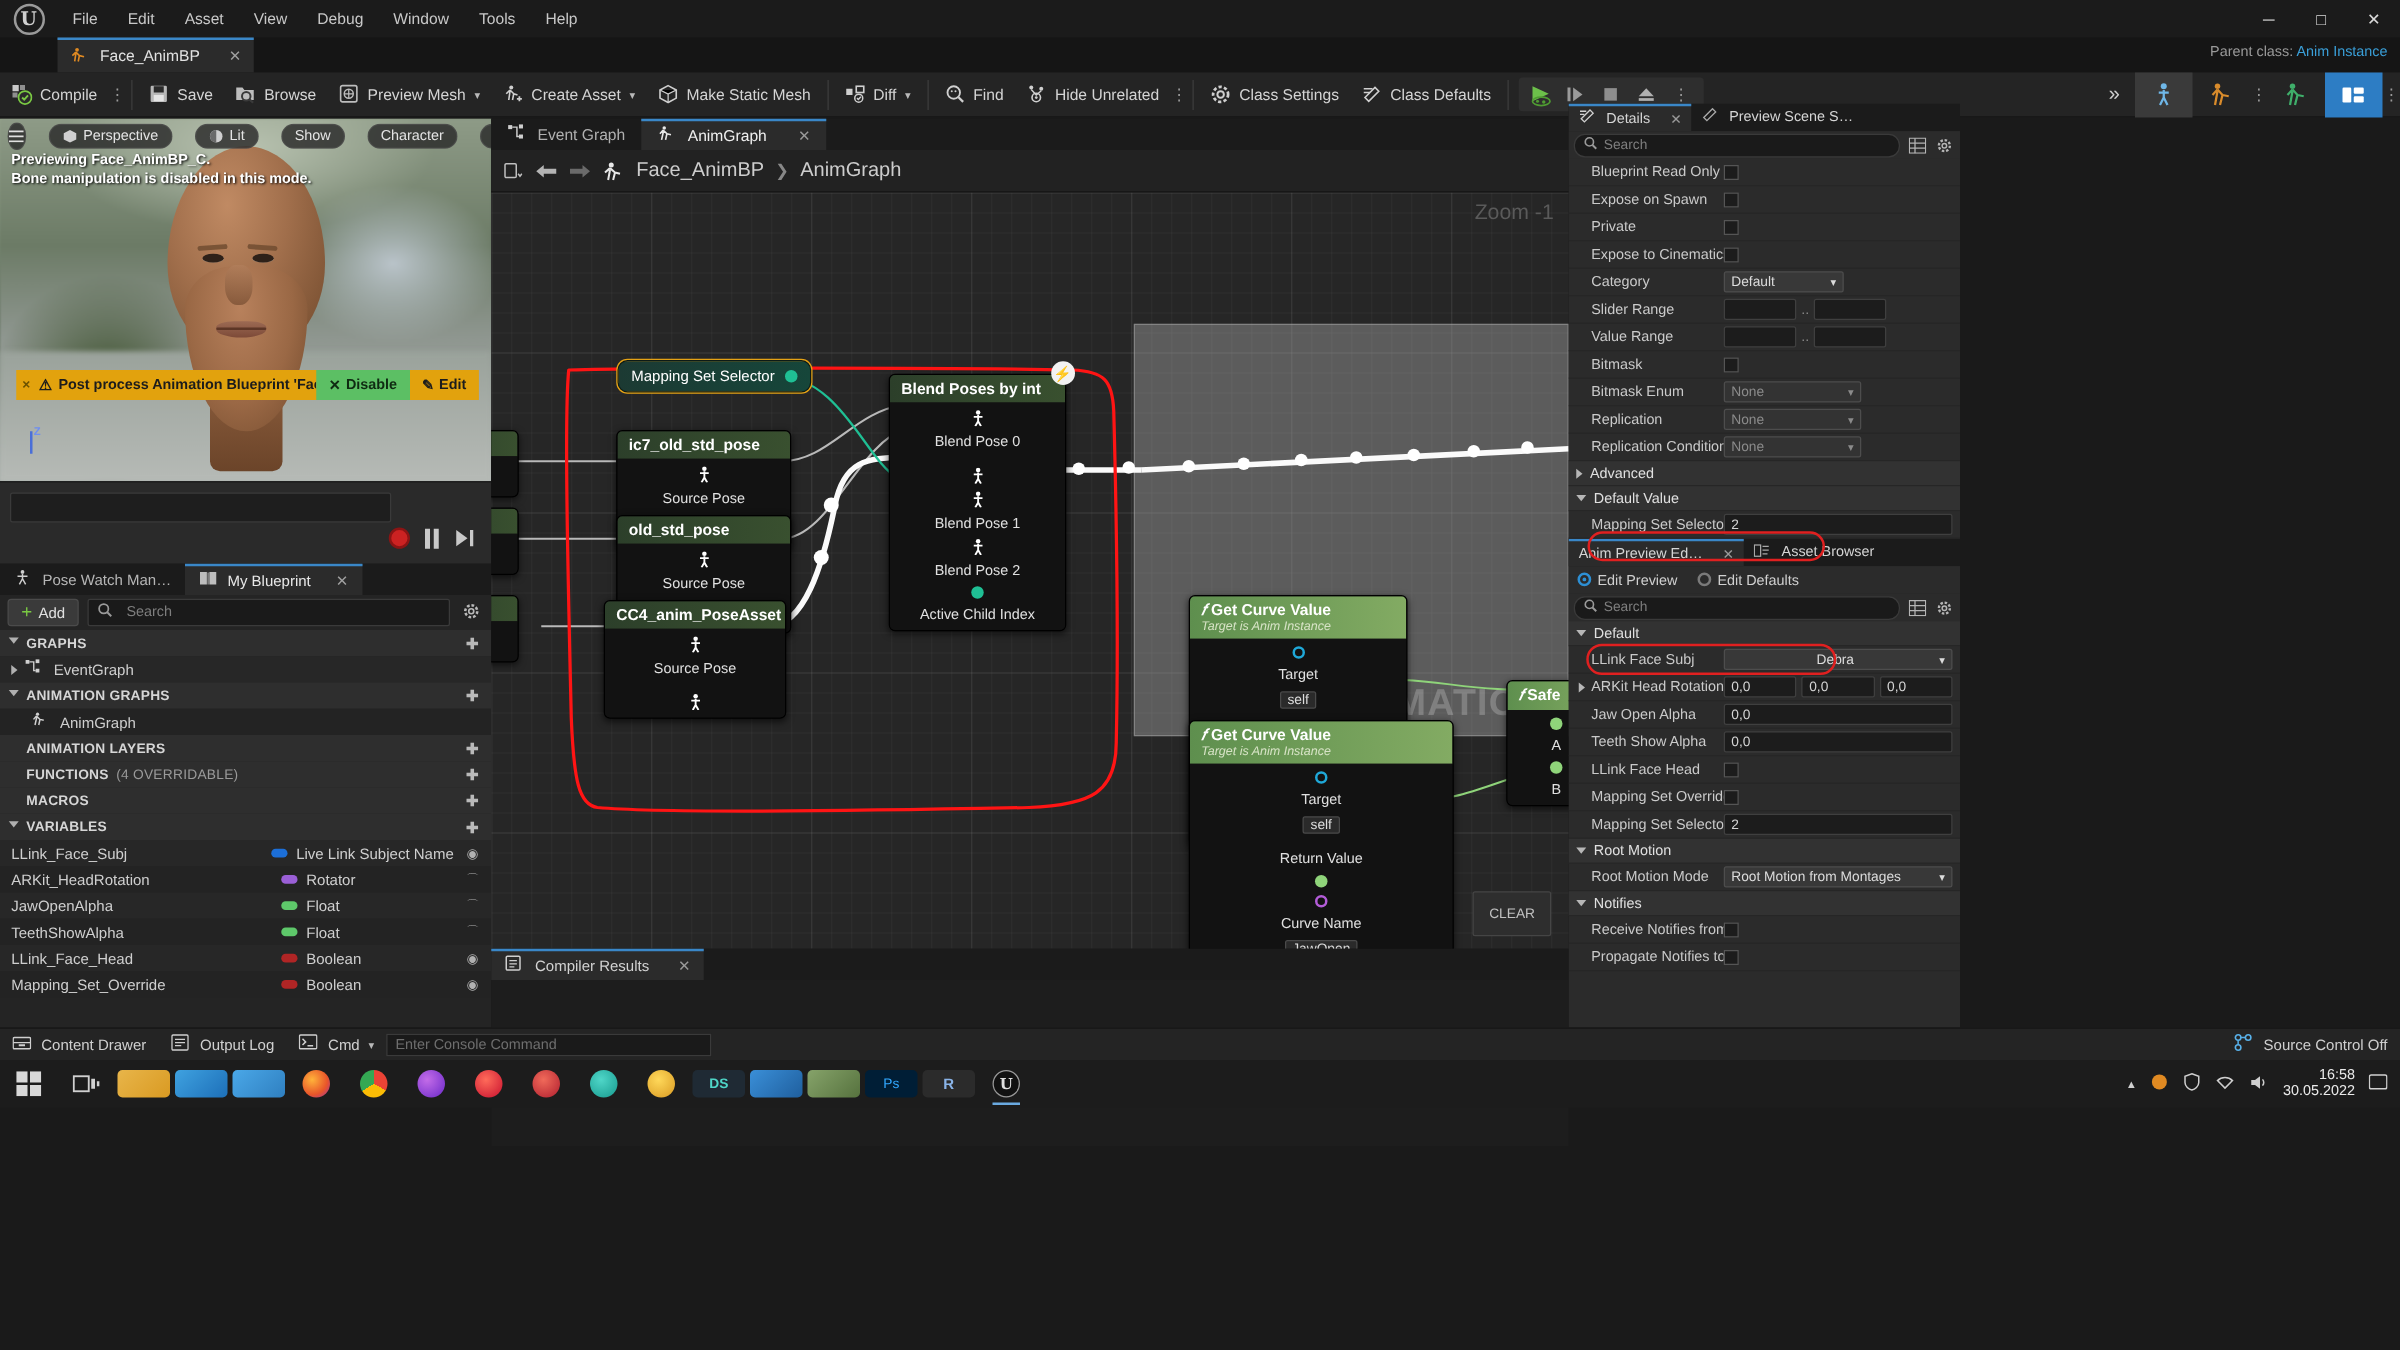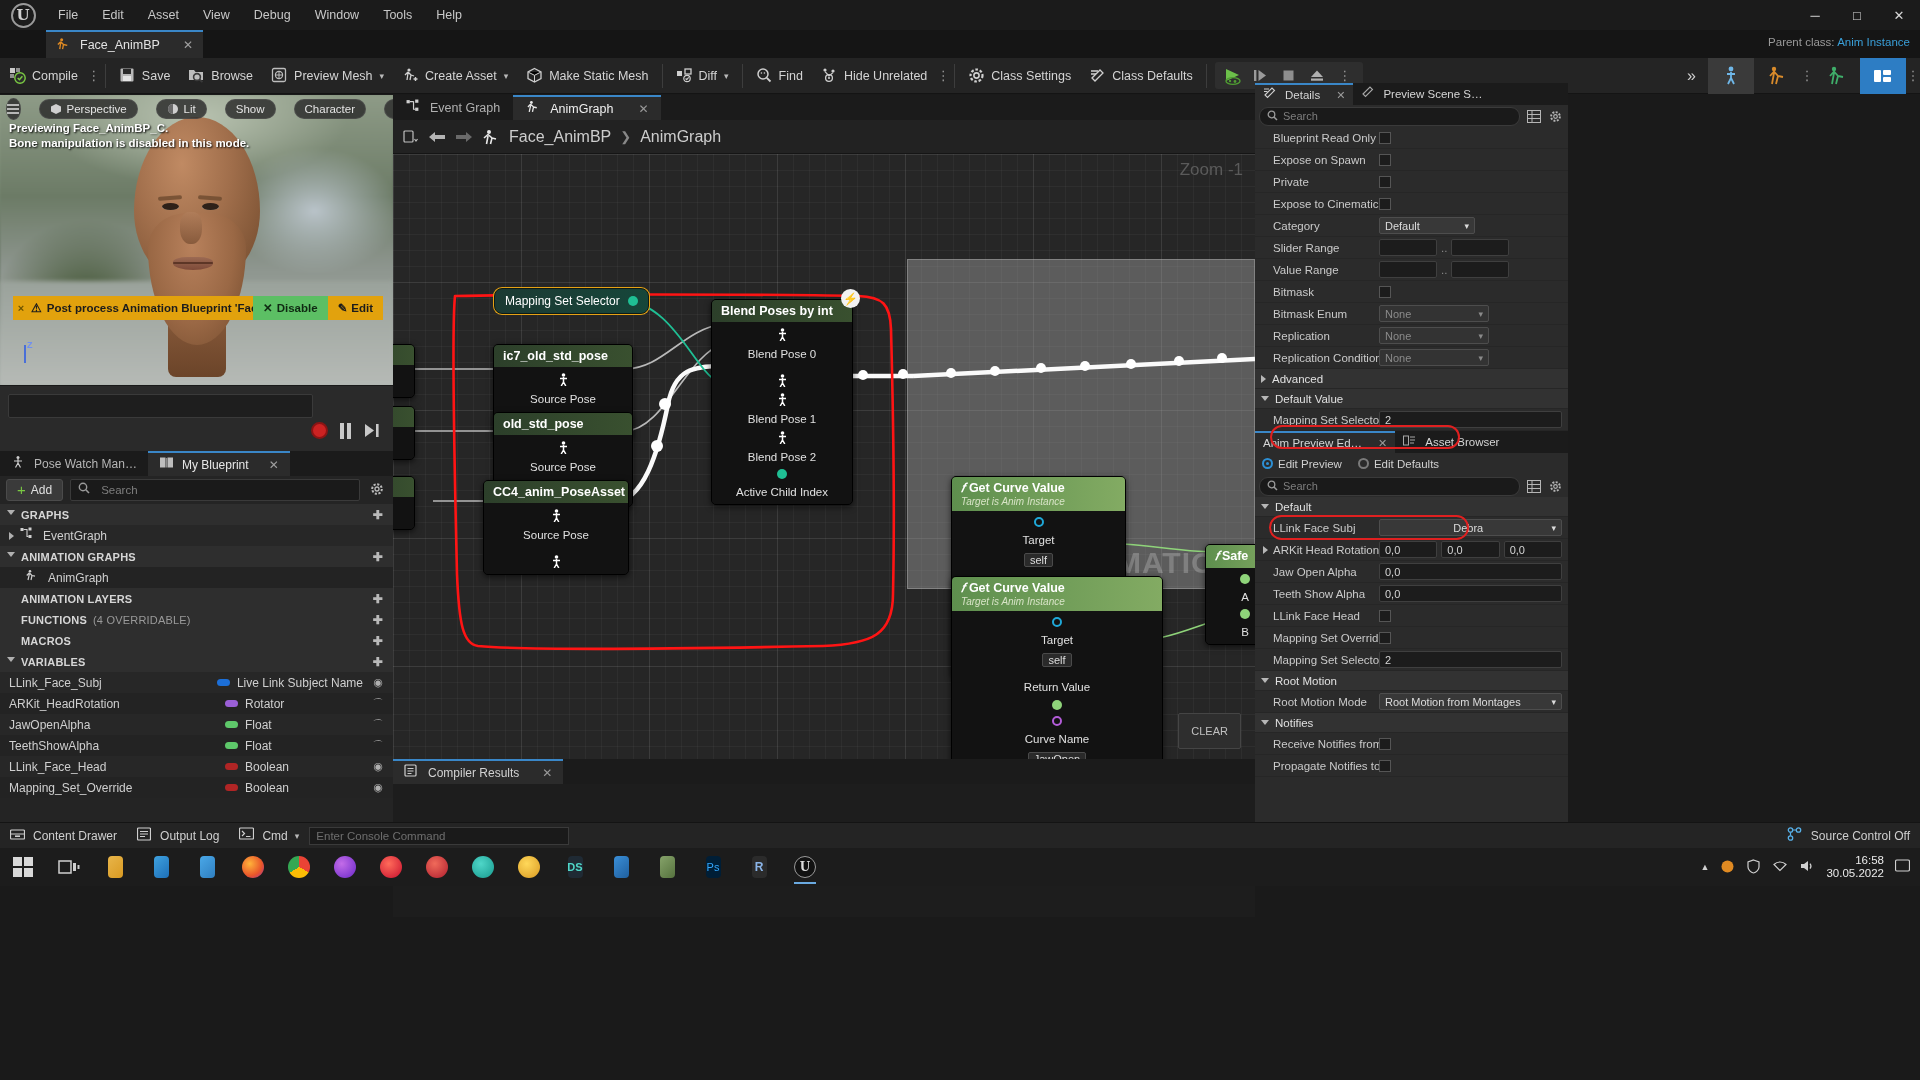--- a/index.html
+++ b/index.html
@@ -294,21 +294,21 @@
   .cmd-input{flex:0 0 auto;width:260px;height:18px;background:#1a1a1a;border:1px solid #3a3a3a;
      font-size:11.5px;color:#6e6e6e;display:flex;align-items:center;padding:0 6px;}
   .sb-right{margin-left:auto;display:flex;align-items:center;gap:7px;padding-right:10px;font-size:12px;color:#cfcfcf;}
 
   .taskbar{position:absolute;left:0;top:848px;width:1920px;height:38px;background:#1c1c1c;
      display:flex;align-items:center;gap:0;}
   .tb-start{width:46px;height:38px;display:flex;align-items:center;justify-content:center;}
   .tb-searchbox{width:345px;height:30px;background:#2d2d2d;border-radius:2px;display:flex;align-items:center;
      gap:8px;padding:0 10px;font-size:12px;color:#cdcdcd;}
   .tb-icon{width:46px;height:38px;display:flex;align-items:center;justify-content:center;position:relative;}
-  .tb-icon .sq{width:15px;height:22px;border-radius:4px;}
+  .tb-icon .sq{width:42px;height:22px;border-radius:4px;}
   .tb-icon .circ{width:22px;height:22px;border-radius:50%;}
   .tb-icon.active::after{content:'';position:absolute;left:12px;bottom:2px;width:22px;height:2px;background:#6aa9e0;}
   .tray{margin-left:auto;display:flex;align-items:center;gap:11px;padding-right:10px;font-size:11.5px;color:#e0e0e0;}
   .clock{line-height:13px;text-align:right;font-size:11.5px;color:#eaeaea;}
 </style>
 </head>
 <body>
 
 <div id="app">
 

